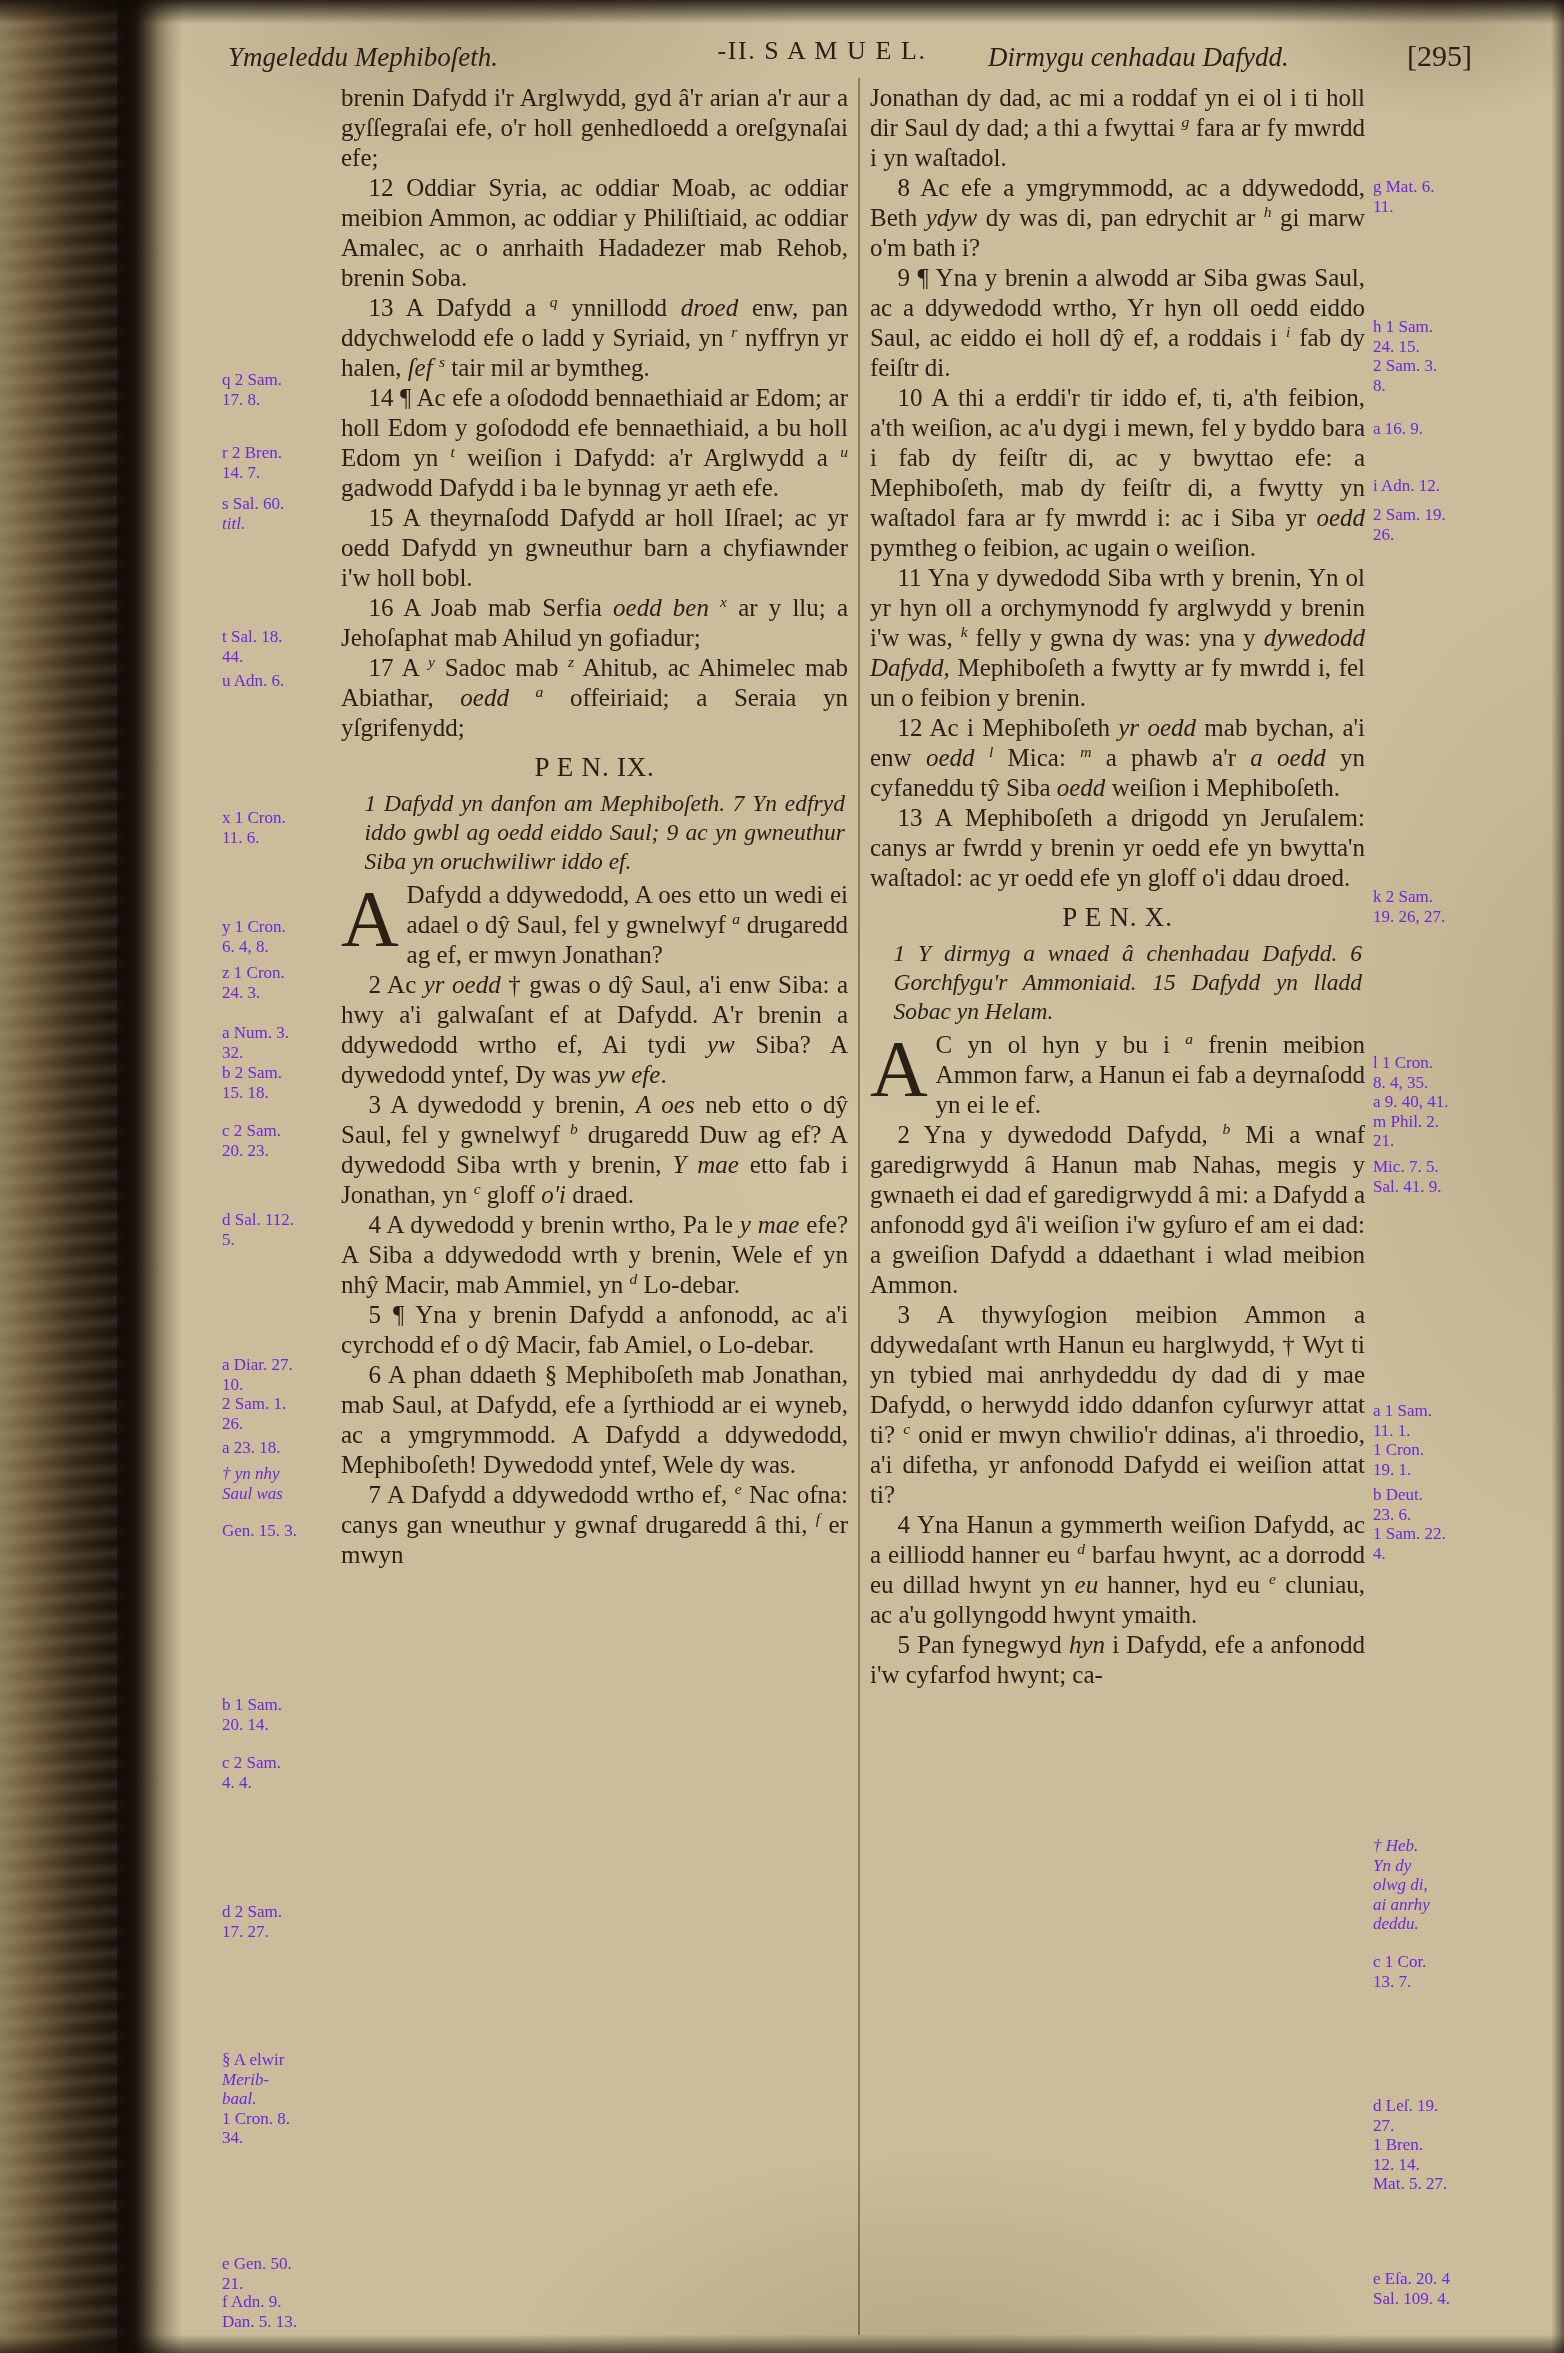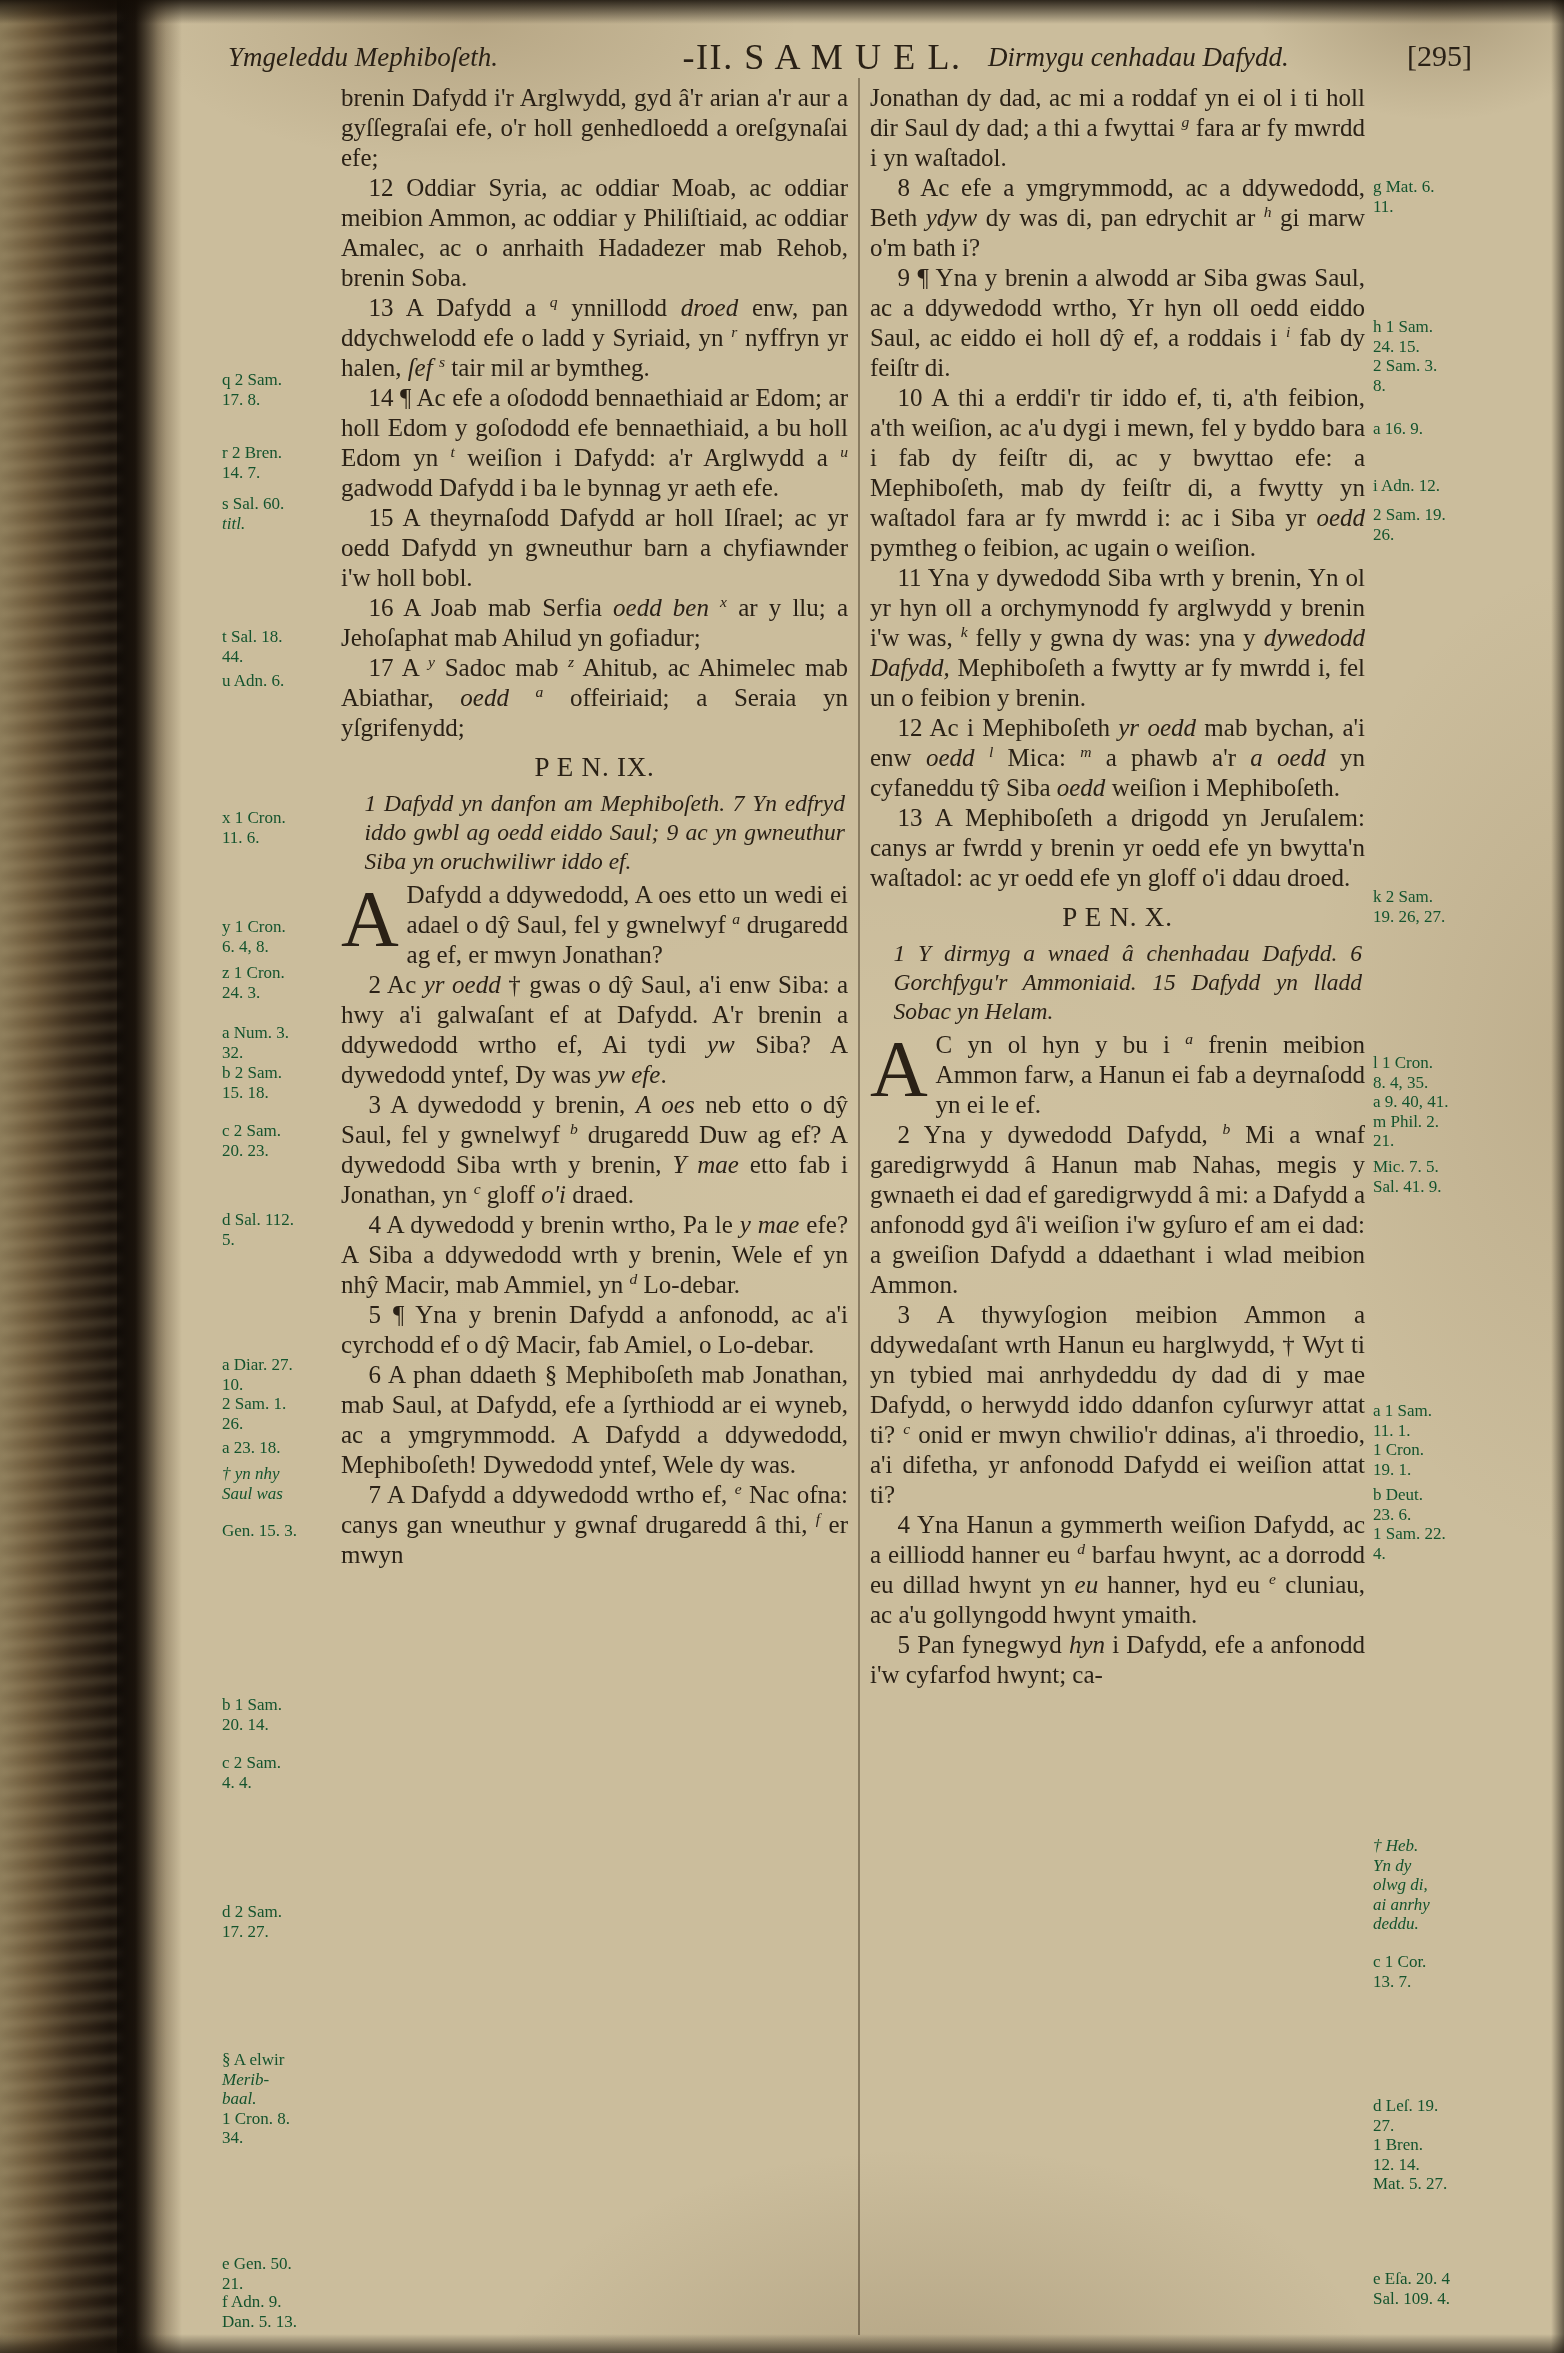--- a/index.html
+++ b/index.html
@@ -27,21 +27,21 @@
       #8a7a58 0px,#6a5638 33px,#3a2c1c 72px,#1b130c 111px,#241a10 135px,
       rgba(70,52,30,.45) 158px, rgba(120,100,65,0) 182px);}
   .gutter::before{content:"";position:absolute;left:0;top:0;width:121px;height:100%;
     background:repeating-linear-gradient(176deg, rgba(225,210,165,.30) 0 7px, rgba(30,20,10,0) 7px 21px);
     filter:blur(3.9px);opacity:.55;}
   .gutter::after{content:"";position:absolute;left:117px;top:0;width:49px;height:100%;
     background:linear-gradient(90deg, rgba(0,0,0,.45), rgba(0,0,0,0));}
   
   .hdr span{position:absolute;white-space:nowrap;}
   .hdr .runL{left:228px;top:42px;font-style:italic;font-size:27px;}
-  .hdr .book{left:603px;top:36px;width:438px;text-align:center;font-size:36px;letter-spacing:1.6px;}
+  .hdr .book{left:603px;top:36px;width:438px;text-align:center;font-size:26px;letter-spacing:1.6px;}
   .hdr .runR{left:988px;top:42px;font-style:italic;font-size:27px;}
   .hdr .pnum{left:1407px;top:39px;font-size:30px;}
   
   .mcol,.tcol{position:absolute;top:83px;bottom:11px;}
   #marginL{left:222px;width:117px;}
   #colL{left:341px;width:507px;}
   #colR{left:870px;width:495px;}
   #marginR{left:1373px;width:176px;}
   .divider{position:absolute;left:858px;top:78px;bottom:19px;width:1.6px;
     background:rgba(58,44,26,.45);}
@@ -49,21 +49,21 @@
   .tcol{font-size:25px;line-height:30px;text-align:justify;overflow:hidden;}
   .para{margin:0;}
   .para.body{text-indent:1.1em;}
   .para.cont{text-indent:0;}
   .para.head{text-align:center;text-indent:0;font-size:27px;margin:9.4px 0 6.3px 0;letter-spacing:0.8px;}
   .para.sum{font-style:italic;text-indent:0;margin:0 3.1px 4.7px 23.5px;font-size:23.5px;line-height:29px;}
   .para.drop{text-indent:0;}
   .dropcap{float:left;font-size:80px;line-height:.82;padding:6.3px 7.8px 0 0;}
   sup{font-size:15.6px;font-style:italic;line-height:0;}
   
-  .mnote{position:absolute;left:0;width:100%;font-size:17px;line-height:19.6px;color:#14532d;}
+  .mnote{position:absolute;left:0;width:100%;font-size:17px;line-height:19.6px;color:#6d28d9;}
   #marginL .mnote{text-align:left;}
   #marginR .mnote{text-align:left;}
 </style>
 </head>
 <body>
 
 <div class="scan">
   <div class="stains"></div>
 
   <div class="hdr">

